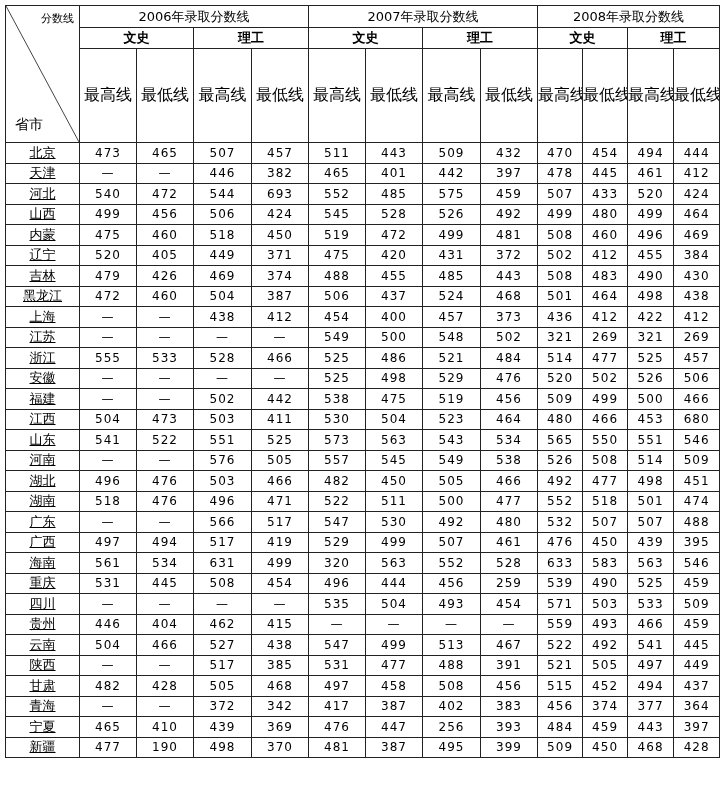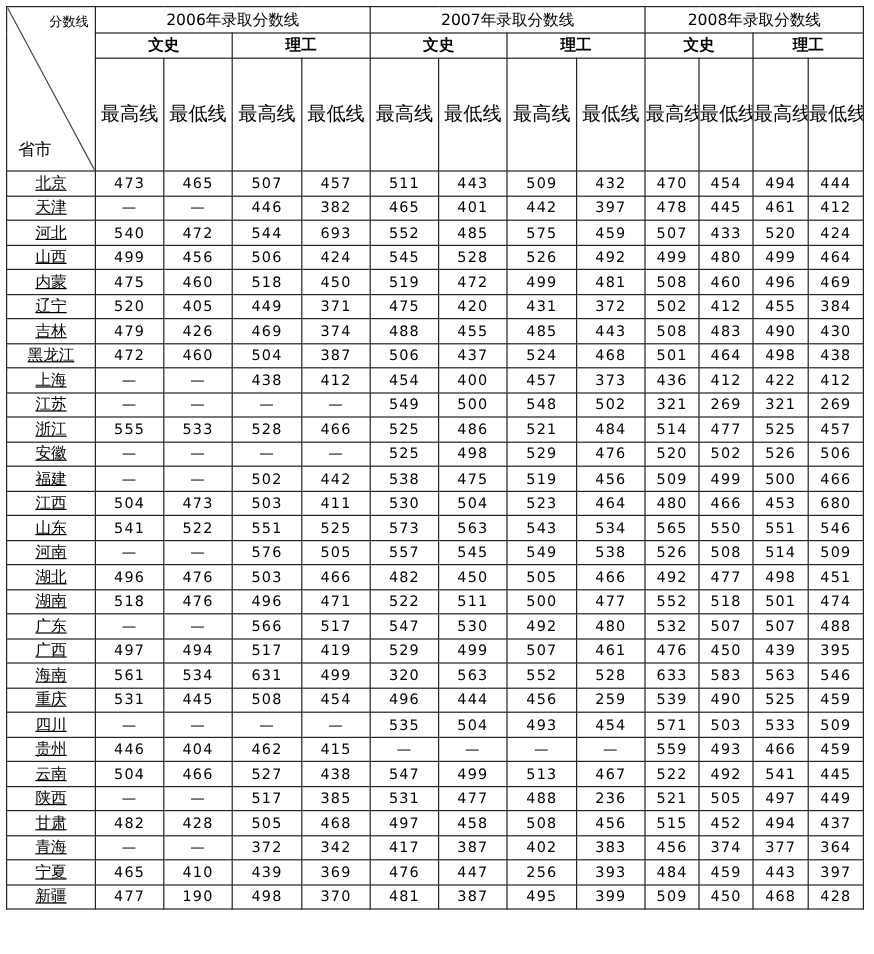--- a/index.html
+++ b/index.html
@@ -488,21 +488,21 @@
       </tr>
       <tr>
         <th>陕西</th>
         <td>—</td>
         <td>—</td>
         <td>517</td>
         <td>385</td>
         <td>531</td>
         <td>477</td>
         <td>488</td>
-        <td>236</td>
+        <td>391</td>
         <td>521</td>
         <td>505</td>
         <td>497</td>
         <td>449</td>
       </tr>
       <tr>
         <th>甘肃</th>
         <td>482</td>
         <td>428</td>
         <td>505</td>

